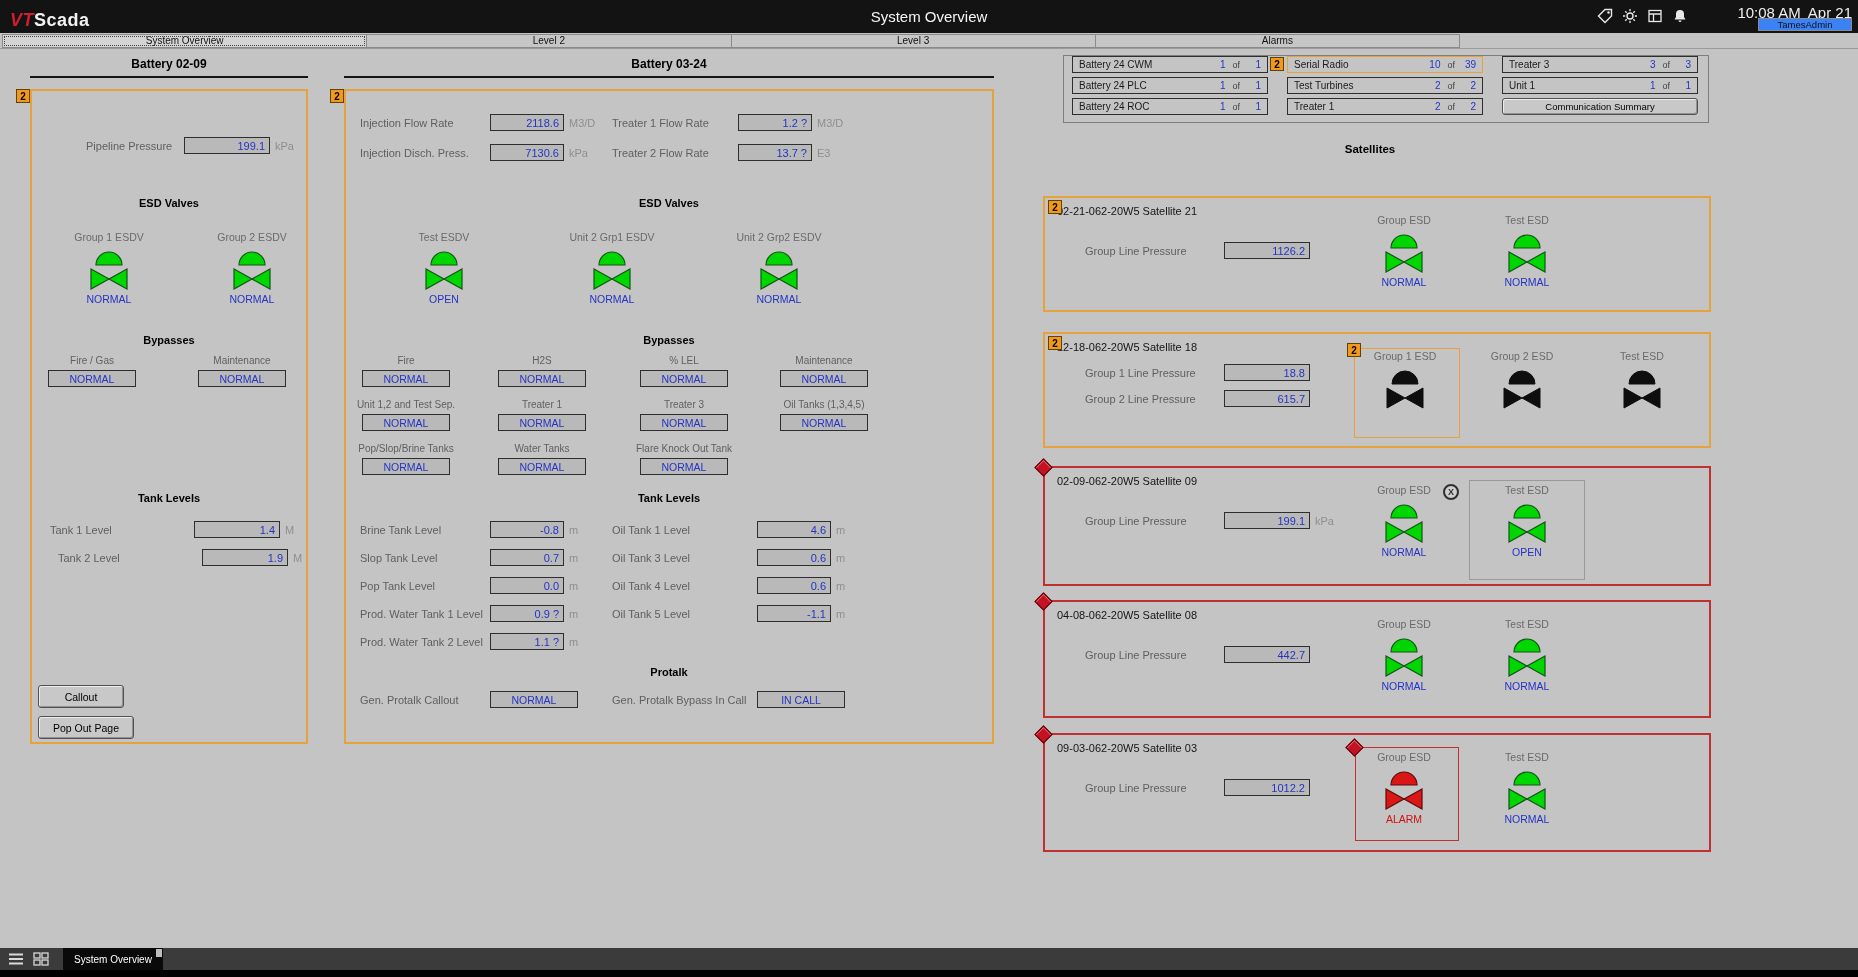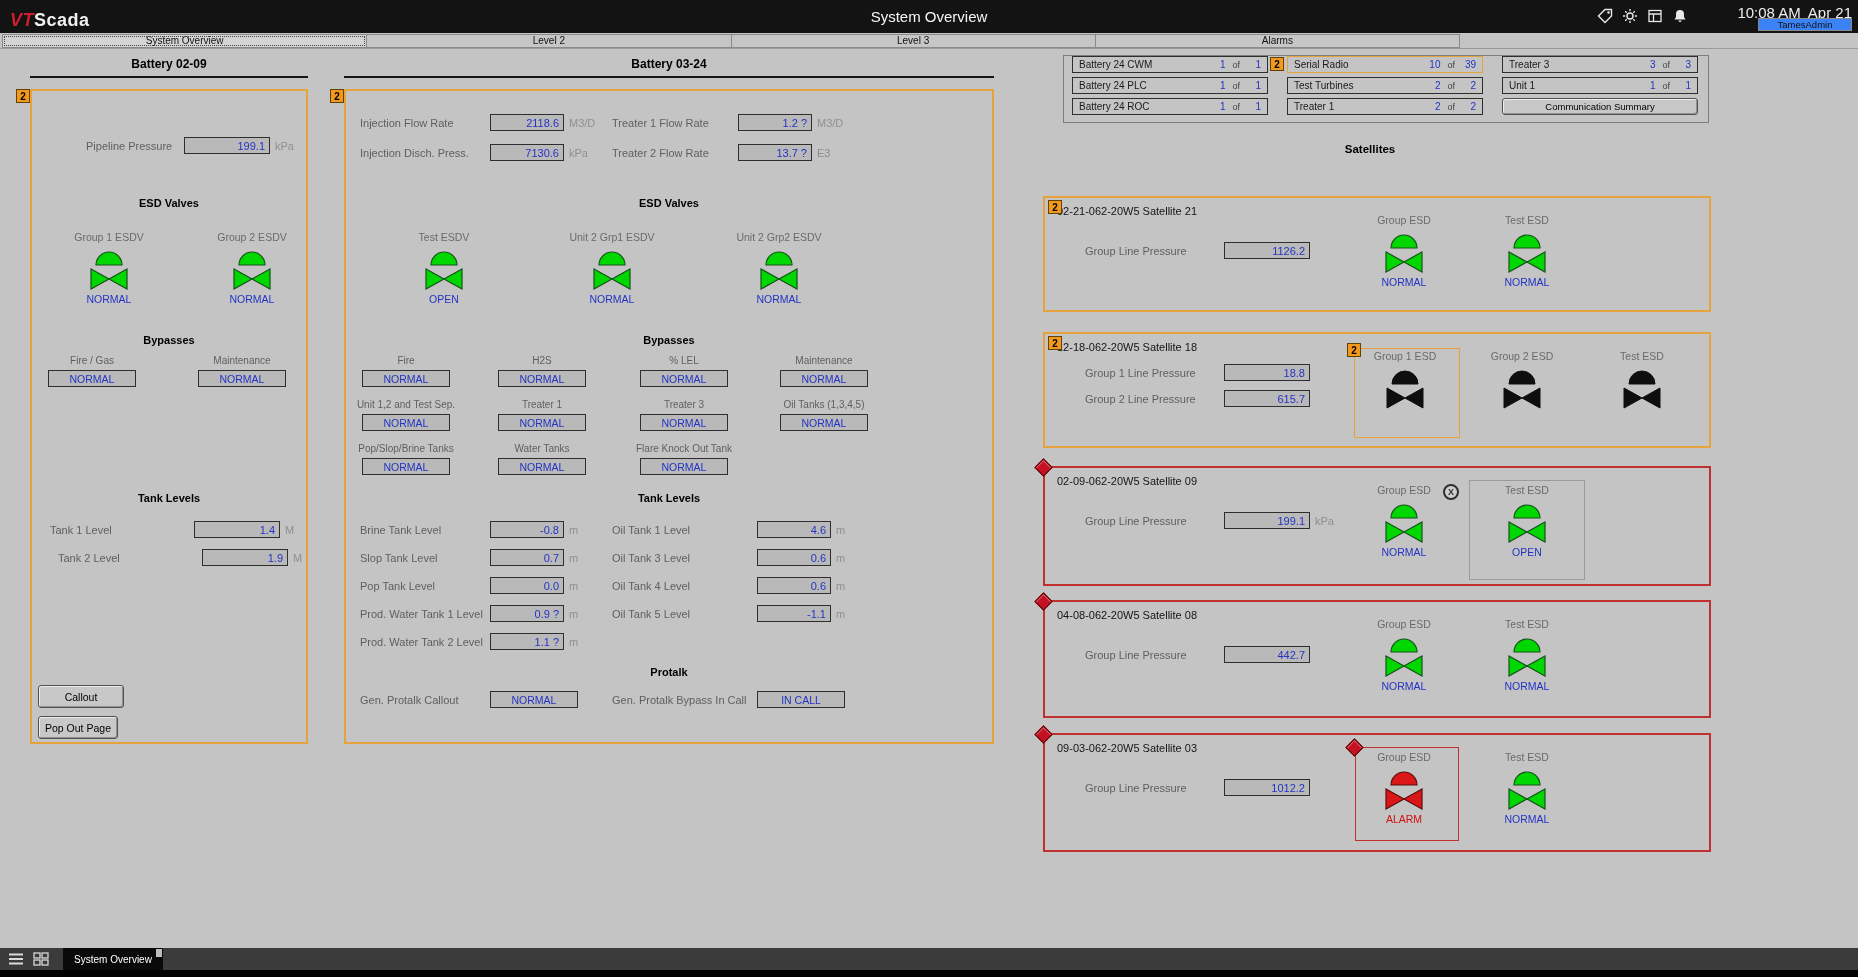--- a/index.html
+++ b/index.html
@@ -184,21 +184,21 @@
       <span class="vbox" style="width:86px">1.4</span>
       <span class="unit">M</span>
     </div>
     <div class="frow" style="left:26px;top:458px">
       <span class="flab" style="width:144px">Tank 2 Level</span>
       <span class="vbox" style="width:86px">1.9</span>
       <span class="unit">M</span>
     </div>
 
     <div class="btn" style="left:6px;top:594px;width:86px;height:23px">Callout</div>
-    <div class="btn" style="left:6px;top:625px;width:80px;height:23px">Pop Out Page</div>
+    <div class="btn" style="left:6px;top:625px;width:96px;height:23px">Pop Out Page</div>
   </div>
 </div>
 
 <div class="pwrap" style="left:344px;width:650px">
   <div class="ptitle">Battery 03-24</div>
   <div class="panel">
     <div class="badge">2</div>
 
     <div class="frow" style="left:14px;top:23px">
       <span class="flab" style="width:130px">Injection Flow Rate</span>

